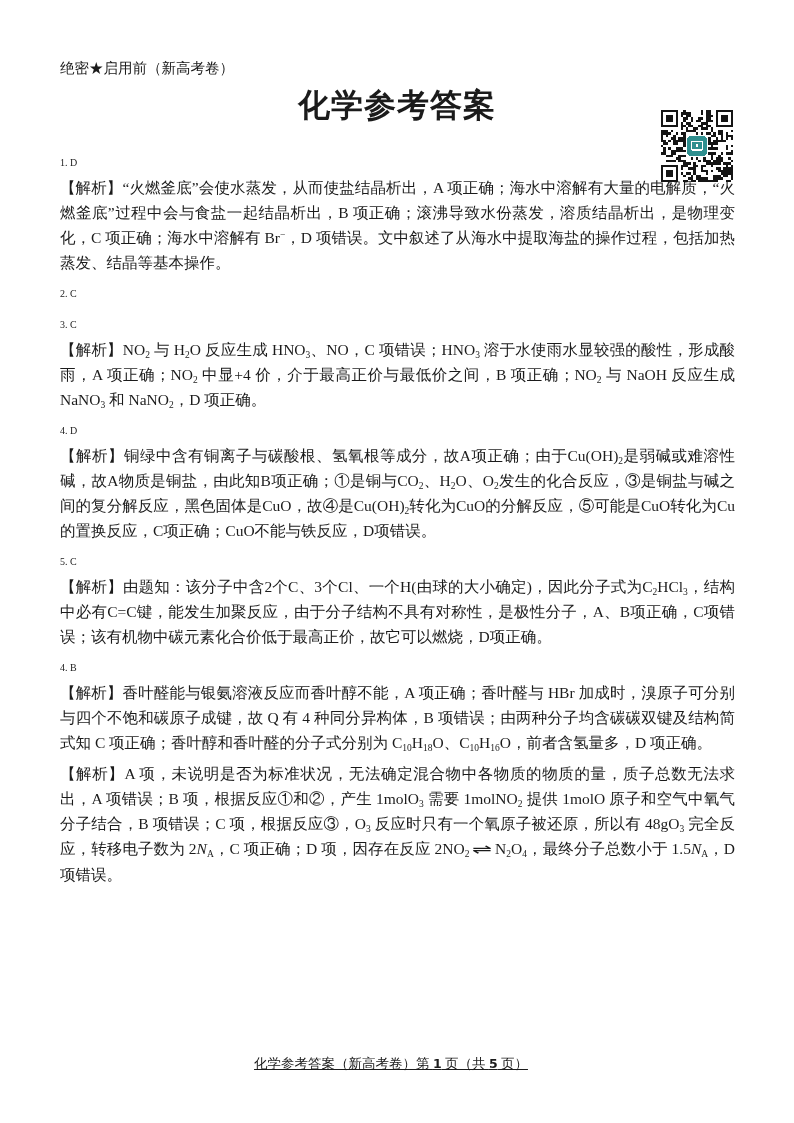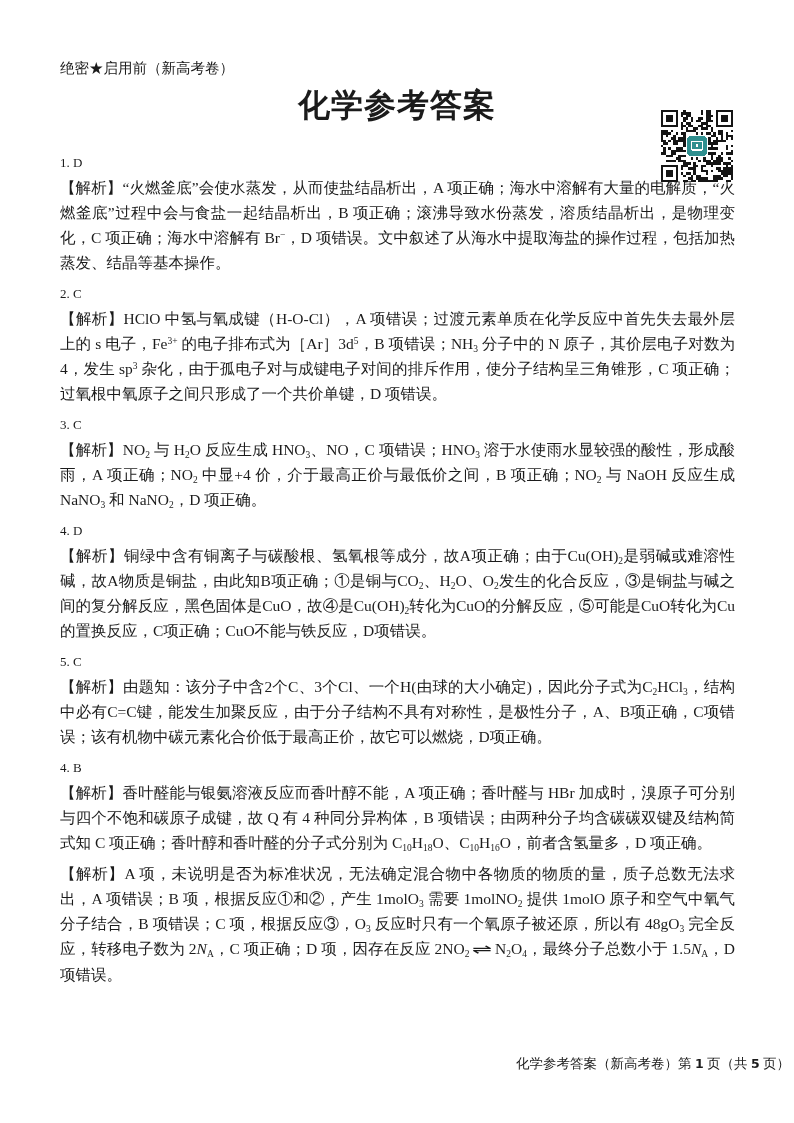--- a/index.html
+++ b/index.html
@@ -39,21 +39,21 @@
   }
   .qr svg { display: block; width: 100%; height: 100%; }
   .answers {
     position: absolute;
     left: 60px;
     right: 59px;
     top: 150px;
   }
   .answer { margin-bottom: 6px; }
   .ans-no {
-    font-size: 13px;
+    font-size: 10px;
     line-height: 25px;
   }
   .exp {
     margin: 0;
     font-size: 15.5px;
     line-height: 25px;
     text-align: justify;
     text-justify: inter-character;
   }
   .exp.cont { text-align-last: justify; }
@@ -63,25 +63,26 @@
   sup { vertical-align: 5px; }
   .eq {
     display: inline-block;
     transform: scaleX(1.7);
     margin: 0 7px;
     font-family: "DejaVu Sans", sans-serif;
     font-size: 14px;
   }
   .page-footer {
     position: absolute;
-    left: 0; right: 4px;
+    left: 0; right: 12px;
     bottom: 50px;
-    text-align: right;
+    text-align: center;
     font-size: 13.5px;
     line-height: 18px;
+    text-decoration: underline;
   }
   .page-footer .pnum {
     font-family: "DejaVu Sans", "Liberation Sans", sans-serif;
     font-weight: 600;
     font-size: 12.5px;
   }
 </style>
 </head>
 <body>
 
@@ -399,21 +400,20 @@
     </svg>
   </div>
 
   <main class="answers">
     <section class="answer">
       <div class="ans-no">1. D</div>
       <p class="exp"><b>【解析】</b>“火燃釜底”会使水蒸发，从而使盐结晶析出，A 项正确；海水中溶解有大量的电解质，“火燃釜底”过程中会与食盐一起结晶析出，B 项正确；滚沸导致水份蒸发，溶质结晶析出，是物理变化，C 项正确；海水中溶解有 Br<sup>−</sup>，D 项错误。文中叙述了从海水中提取海盐的操作过程，包括加热蒸发、结晶等基本操作。</p>
     </section>
     <section class="answer">
       <div class="ans-no">2. C</div>
-      <p class="exp"><b>【解析】</b>HClO 中氢与氧成键（H-O-Cl），A 项错误；过渡元素单质在化学反应中首先失去最外层上的 s 电子，Fe<sup>3+</sup> 的电子排布式为［Ar］3d<sup>5</sup>，B 项错误；NH<sub>3</sub> 分子中的 N 原子，其价层电子对数为 4，发生 sp<sup>3</sup> 杂化，由于孤电子对与成键电子对间的排斥作用，使分子结构呈三角锥形，C 项正确；过氧根中氧原子之间只形成了一个共价单键，D 项错误。</p>
     </section>
     <section class="answer">
       <div class="ans-no">3. C</div>
       <p class="exp"><b>【解析】</b>NO<sub>2</sub> 与 H<sub>2</sub>O 反应生成 HNO<sub>3</sub>、NO，C 项错误；HNO<sub>3</sub> 溶于水使雨水显较强的酸性，形成酸雨，A 项正确；NO<sub>2</sub> 中显+4 价，介于最高正价与最低价之间，B 项正确；NO<sub>2</sub> 与 NaOH 反应生成 NaNO<sub>3</sub> 和 NaNO<sub>2</sub>，D 项正确。</p>
     </section>
     <section class="answer">
       <div class="ans-no">4. D</div>
       <p class="exp"><b>【解析】</b>铜绿中含有铜离子与碳酸根、氢氧根等成分，故A项正确；由于Cu(OH)<sub>2</sub>是弱碱或难溶性碱，故A物质是铜盐，由此知B项正确；①是铜与CO<sub>2</sub>、H<sub>2</sub>O、O<sub>2</sub>发生的化合反应，③是铜盐与碱之间的复分解反应，黑色固体是CuO，故④是Cu(OH)<sub>2</sub>转化为CuO的分解反应，⑤可能是CuO转化为Cu的置换反应，C项正确；CuO不能与铁反应，D项错误。</p>
     </section>
     <section class="answer">

